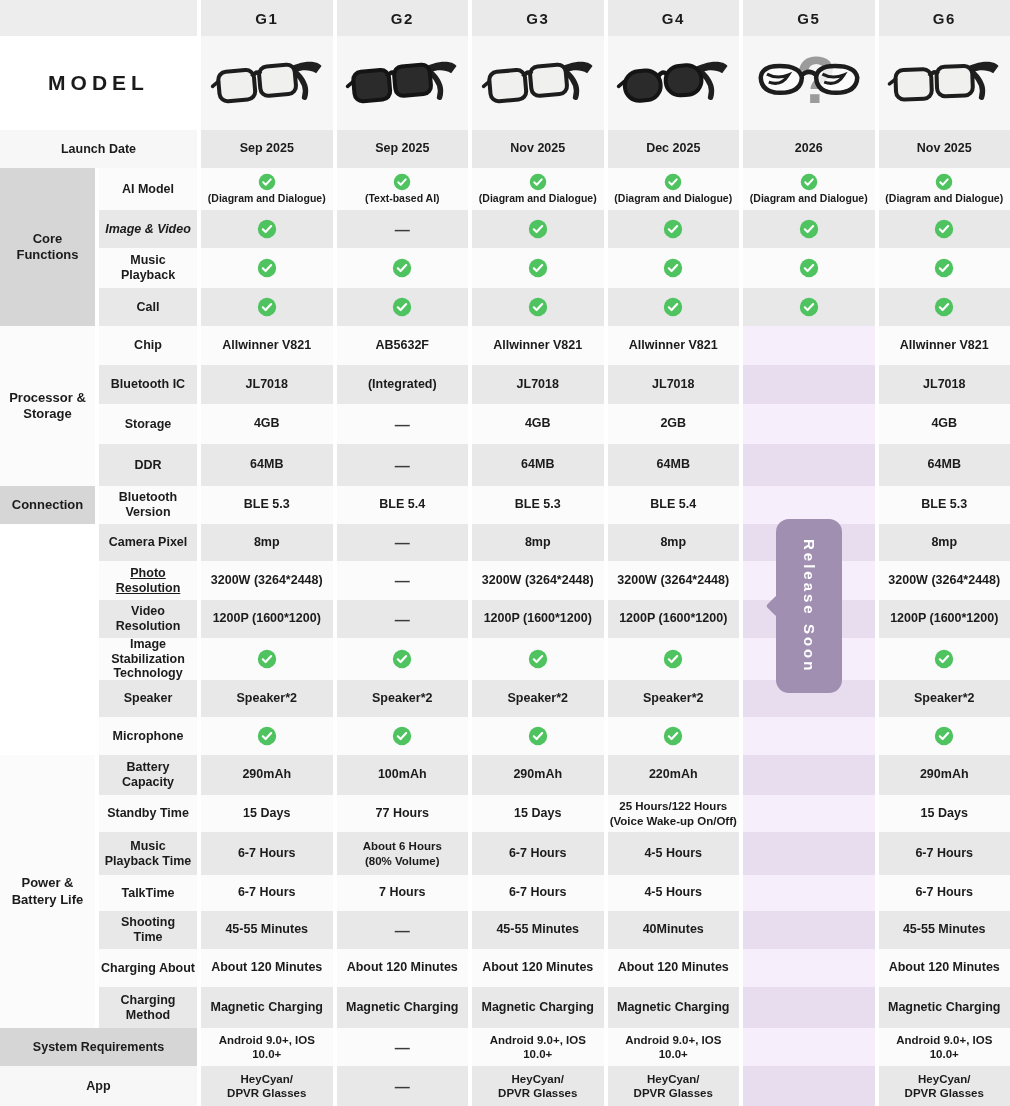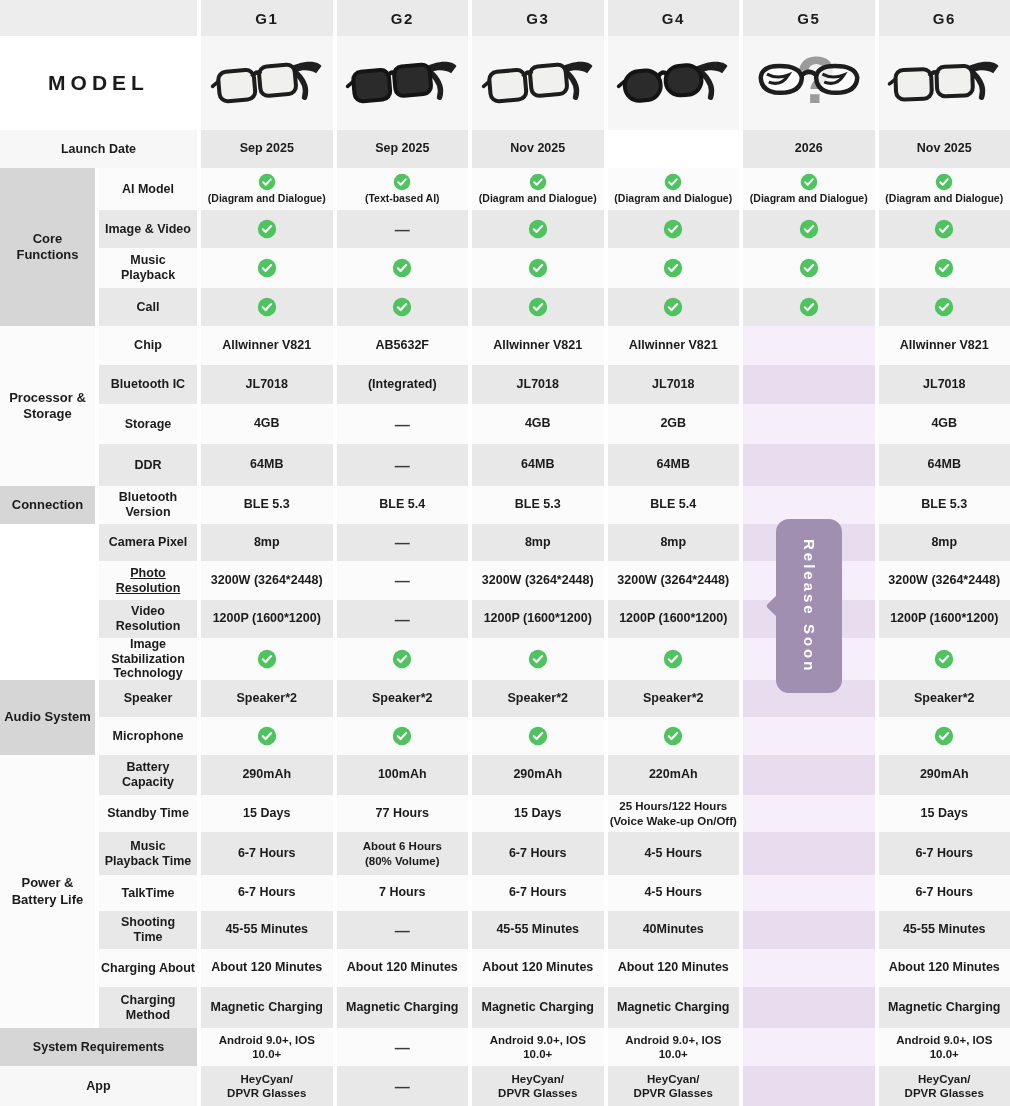--- a/index.html
+++ b/index.html
@@ -147,20 +147,23 @@
       <div class="c merged-light row-label" style="grid-area: 3 / 1 / auto / 3;">Launch Date</div>
       <div class="c g" style="grid-area: 3 / 3;">
         <span class="val">Sep 2025</span>
       </div>
       <div class="c g" style="grid-area: 3 / 4;">
         <span class="val">Sep 2025</span>
       </div>
       <div class="c g" style="grid-area: 3 / 5;">
         <span class="val">Nov 2025</span>
       </div>
+      <div class="c g" style="grid-area: 3 / 6;">
+        <span class="val">Dec 2025</span>
+      </div>
       <div class="c g" style="grid-area: 3 / 7;">
         <span class="val">2026</span>
       </div>
       <div class="c g" style="grid-area: 3 / 8;">
         <span class="val">Nov 2025</span>
       </div>
       <div class="c grp grp-shaded" style="grid-area: 4 / 1 / 8;">Core
 Functions</div>
       <div class="c row-label w" style="grid-area: 4 / 2;">AI Model</div>
       <div class="c w" style="grid-area: 4 / 3;">
@@ -198,21 +201,21 @@
         </svg>
         <div class="note">(Diagram and Dialogue)</div>
       </div>
       <div class="c w" style="grid-area: 4 / 8;">
         <svg class="check-ico small" viewBox="0 0 24 24">
           <circle cx="12" cy="12" r="11" fill="#4fc360"></circle>
           <path d="M7 12.4l3.3 3.3 6.7-7.2" stroke="#fff" stroke-width="2.6" fill="none" stroke-linecap="round" stroke-linejoin="round"></path>
         </svg>
         <div class="note">(Diagram and Dialogue)</div>
       </div>
-      <div class="c row-label g" style="grid-area: 5 / 2;">Image &amp; Video</div>
+      <div class="c row-label g" style="grid-area: 5 / 2; font-style: italic;">Image &amp; Video</div>
       <div class="c g" style="grid-area: 5 / 3;">
         <svg class="check-ico" viewBox="0 0 24 24">
           <circle cx="12" cy="12" r="11" fill="#4fc360"></circle>
           <path d="M7 12.4l3.3 3.3 6.7-7.2" stroke="#fff" stroke-width="2.6" fill="none" stroke-linecap="round" stroke-linejoin="round"></path>
         </svg>
       </div>
       <div class="c g" style="grid-area: 5 / 4;">
         <span class="dash">—</span>
       </div>
       <div class="c g" style="grid-area: 5 / 5;">
@@ -483,21 +486,20 @@
           <path d="M7 12.4l3.3 3.3 6.7-7.2" stroke="#fff" stroke-width="2.6" fill="none" stroke-linecap="round" stroke-linejoin="round"></path>
         </svg>
       </div>
       <div class="c pw" style="grid-area: 16 / 7;"></div>
       <div class="c w" style="grid-area: 16 / 8;">
         <svg class="check-ico" viewBox="0 0 24 24">
           <circle cx="12" cy="12" r="11" fill="#4fc360"></circle>
           <path d="M7 12.4l3.3 3.3 6.7-7.2" stroke="#fff" stroke-width="2.6" fill="none" stroke-linecap="round" stroke-linejoin="round"></path>
         </svg>
       </div>
-      <div class="c grp grp-shaded" style="grid-area: 17 / 1 / 19;">Audio System</div>
       <div class="c row-label g" style="grid-area: 17 / 2;">Speaker</div>
       <div class="c g" style="grid-area: 17 / 3;">
         <span class="val">Speaker*2</span>
       </div>
       <div class="c g" style="grid-area: 17 / 4;">
         <span class="val">Speaker*2</span>
       </div>
       <div class="c g" style="grid-area: 17 / 5;">
         <span class="val">Speaker*2</span>
       </div>

